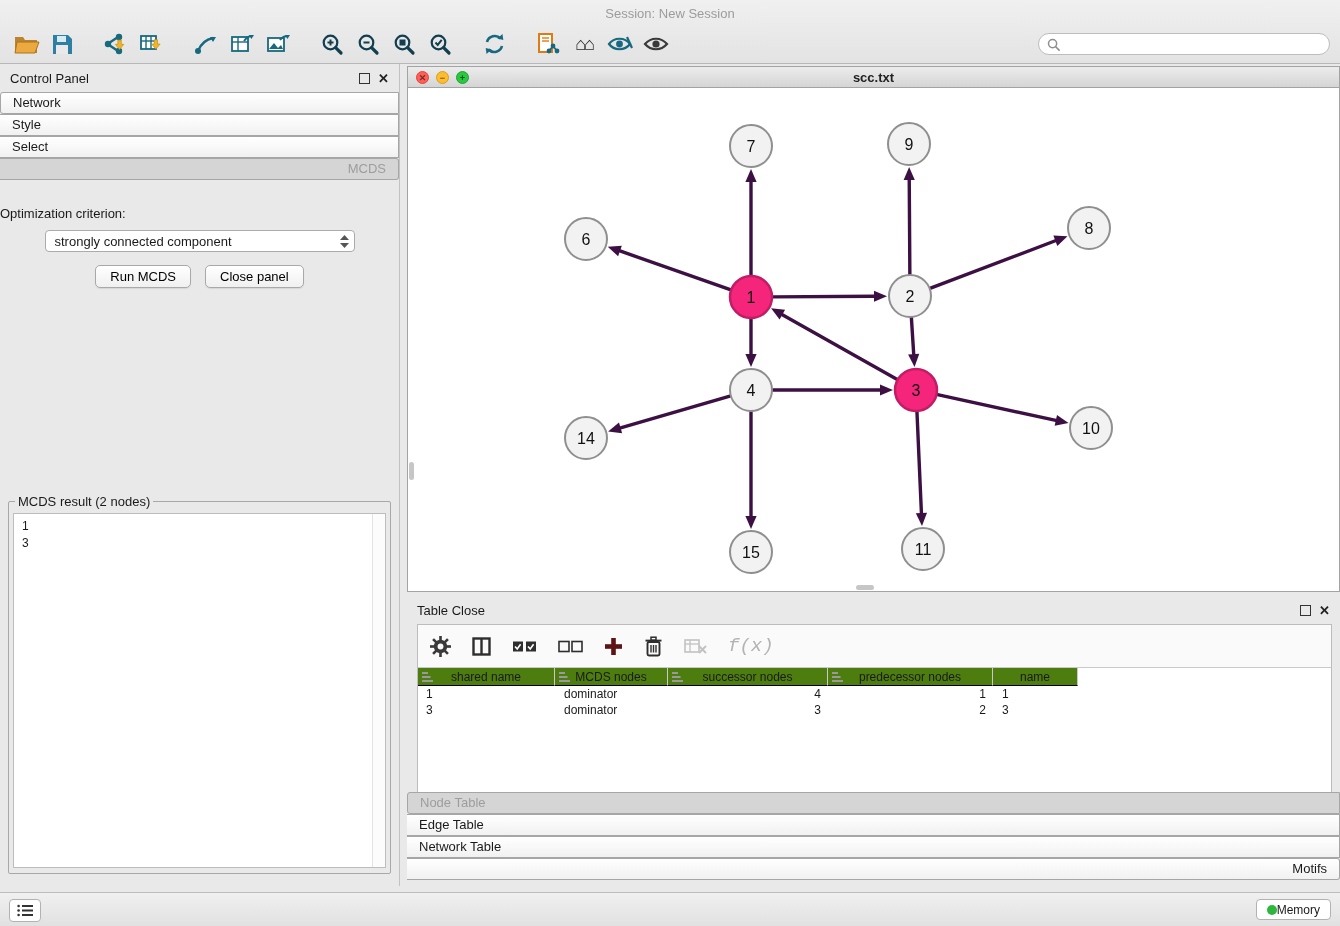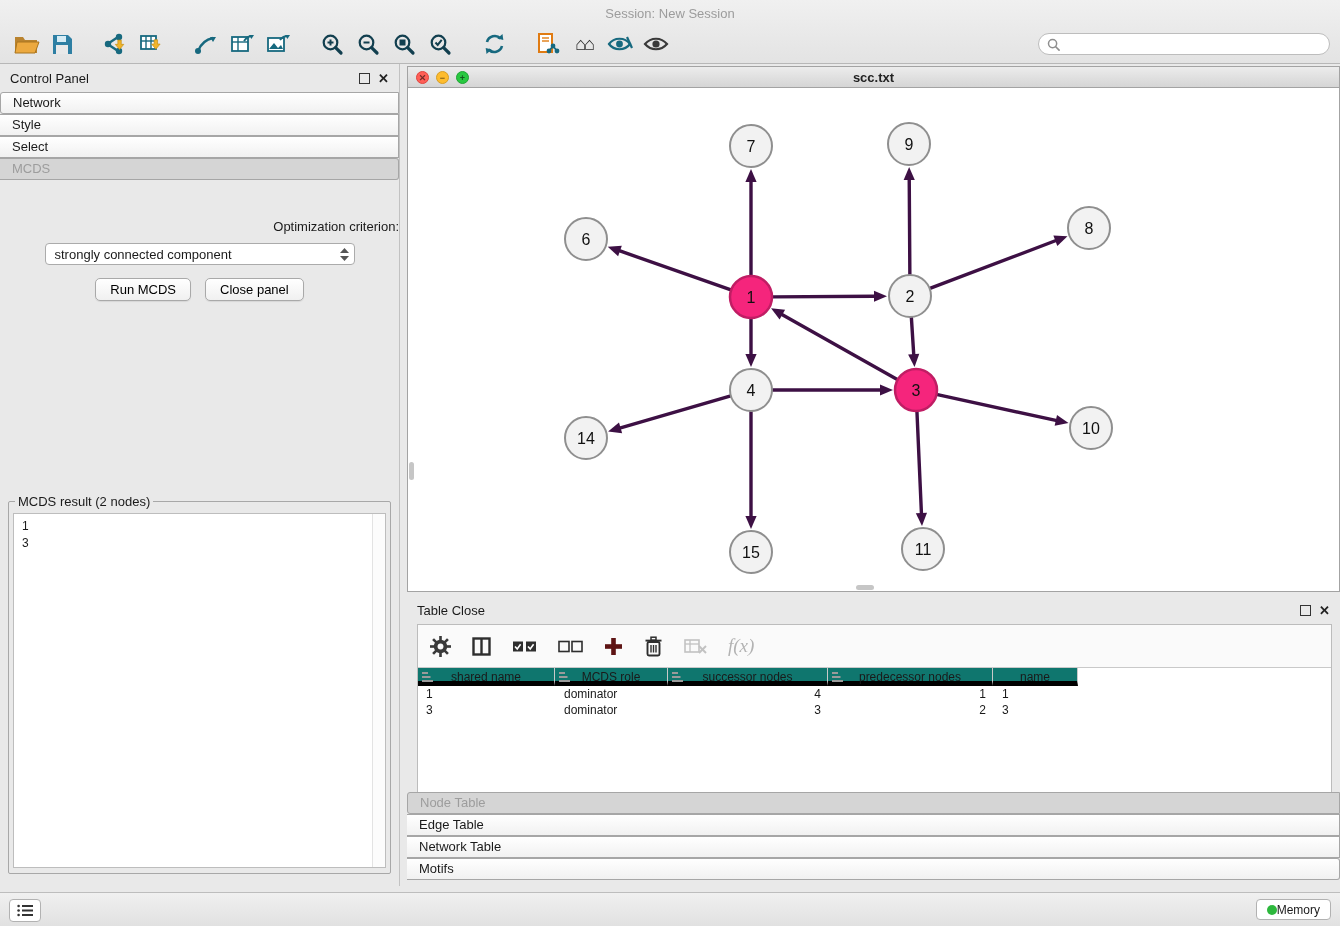--- a/index.html
+++ b/index.html
@@ -20,23 +20,23 @@
   .search-box input{border:none;outline:none;flex:1;font-size:12px;margin-left:5px;background:transparent;font-family:"Liberation Sans",sans-serif;}
   
   .control-panel{position:absolute;left:0;top:64px;width:400px;height:822px;background:#e9e9e9;border-right:1px solid #c2c2c2;box-sizing:border-box;}
   .panel-header{height:28px;display:flex;align-items:center;justify-content:space-between;padding:0 10px;font-size:13px;}
   .panel-header .ctrls{display:flex;align-items:center;gap:8px;}
   .float-box{width:9px;height:9px;border:1.6px solid #333;display:inline-block;}
   .close-x{font-size:13px;font-weight:bold;color:#222;line-height:1;}
   .seg-tabs{display:flex;justify-content:center;flex-direction:column;}
   .seg-tab{border:1px solid #a6a6a6;border-left:none;background:linear-gradient(#ffffff,#f1f1f1);padding:0 12px;font-size:13px;height:20px;line-height:20px;cursor:default;}
   .seg-tab:first-child{border-left:1px solid #a6a6a6;border-radius:3px 0 0 3px;}
-  .seg-tab:last-child{border-radius:0 3px 3px 0;}
+  .seg-tab:last-child{border-radius:0 3px 3px 0;text-align:right;}
   .seg-tab.active{background:#d5d5d5;color:#9d9d9d;}
-  .opt-label{text-align:right;font-size:13px;margin-top:39px;}
+  .opt-label{text-align:left;font-size:13px;margin-top:26px;}
   .dropdown{width:310px;height:22px;margin:9px auto 0 auto;background:#fff;border:1px solid #ababab;border-radius:4px;display:flex;align-items:center;padding:0 4px 0 9px;box-sizing:border-box;font-size:13px;gap:32px;}
   .dropdown .dd-label{flex:1;}
   .btn-row{display:flex;justify-content:center;gap:14px;margin-top:13px;}
   .push-btn{font-family:"Liberation Sans",sans-serif;font-size:13px;padding:3px 14px;border:1px solid #a9a9a9;border-radius:5px;background:linear-gradient(#ffffff,#f0f0f0);box-shadow:0 1px 1px rgba(0,0,0,0.08);}
   .result-fieldset{position:absolute;left:8px;right:8px;top:430px;bottom:12px;border:1px solid #a8a8a8;border-radius:2px;margin:0;padding:2px;}
   .result-fieldset legend{font-size:13px;padding:0 3px;margin-left:4px;}
   .result-inner{position:absolute;left:4px;right:4px;top:4px;bottom:5px;background:#fff;border:1px solid #bdbdbd;padding:4px 0 0 8px;font-size:12px;line-height:17px;box-sizing:border-box;}
   .result-scroll{position:absolute;right:0;top:0;bottom:0;width:12px;border-left:1px solid #e3e3e3;background:#fcfcfc;}
   
   .network-window{position:absolute;left:407px;top:66px;width:933px;height:526px;}
@@ -48,23 +48,23 @@
   .tl.green{background:#28c840;border:1px solid #1ea433;box-sizing:border-box;}
   .net-canvas{position:absolute;left:0;top:22px;right:0;bottom:0;background:#fff;border:1px solid #a3a3a3;border-top:none;box-sizing:border-box;}
   .net-canvas svg text{font-family:"Liberation Sans",sans-serif;}
   .scroll-thumb-v{position:absolute;left:1px;top:374px;width:5px;height:18px;background:#c6c6c6;border-radius:3px;}
   .scroll-thumb-h{position:absolute;left:448px;bottom:1px;width:18px;height:5px;background:#c6c6c6;border-radius:3px;}
   
   .table-panel{position:absolute;left:407px;top:596px;width:933px;height:290px;background:#e9e9e9;}
   .tp-inner{position:absolute;left:10px;right:8px;top:28px;bottom:36px;background:#fff;border:1px solid #bcbcbc;box-sizing:border-box;overflow:hidden;}
   .tp-toolbar{height:42px;display:flex;align-items:center;padding-left:12px;gap:21px;background:#fafafa;}
   .tp-toolbar .ticon{display:flex;align-items:center;justify-content:center;}
-  .fx{font-family:Liberation Serif, serif;font-style:italic;font-size:19px;color:#b3b3b3;}
+  .fx{font-family:Liberation Mono, monospace;font-style:italic;font-size:19px;color:#b3b3b3;}
   .thead{display:flex;border-top:1px solid #c9c9c9;}
-  .th{position:relative;height:18px;line-height:18px;font-size:12px;background:#0f766e;border-right:1px solid #c9c9c9;border-bottom:5px solid #000000;text-align:center;box-sizing:border-box;}
+  .th{position:relative;height:18px;line-height:18px;font-size:12px;background:#4d7c0f;border-right:1px solid #c9c9c9;border-bottom:1px solid #000000;text-align:center;box-sizing:border-box;}
   .th:first-child{border-left:1px solid #c9c9c9;margin-left:-1px;}
   .th .sort-ic{position:absolute;left:4px;top:4px;}
   .trow{display:flex;font-size:12px;height:16px;line-height:16px;}
   .td{box-sizing:border-box;padding:0 8px;white-space:nowrap;overflow:hidden;}
   .td.r{text-align:right;}
   .tp-tabs{position:absolute;left:0;right:0;bottom:6px;display:flex;justify-content:center;}
   
   .statusbar{position:absolute;left:0;right:0;bottom:0;height:33px;background:linear-gradient(#f0f0f0,#e1e1e1);border-top:1px solid #bdbdbd;}
   .status-left-btn{position:absolute;left:9px;top:6px;width:30px;height:21px;background:#fff;border:1px solid #b2b2b2;border-radius:4px;display:flex;align-items:center;justify-content:center;}
   .memory-btn{position:absolute;right:9px;top:6px;height:21px;padding:0 10px;background:#fff;border:1px solid #b2b2b2;border-radius:4px;display:flex;align-items:center;font-size:12px;box-sizing:border-box;}
@@ -435,21 +435,21 @@
             <rect y="8" width="11" height="2" fill="#9a9a9a"></rect>
           </svg>
         <span>shared name</span>
       </div>
       <div class="th" style="width:113px;">
         <svg class="sort-ic" width="11" height="10" viewBox="0 0 11 10">
             <rect width="6" height="2" fill="#9a9a9a"></rect>
             <rect y="4" width="8.5" height="2" fill="#9a9a9a"></rect>
             <rect y="8" width="11" height="2" fill="#9a9a9a"></rect>
           </svg>
-        <span>MCDS role</span>
+        <span>MCDS nodes</span>
       </div>
       <div class="th" style="width:160px;">
         <svg class="sort-ic" width="11" height="10" viewBox="0 0 11 10">
             <rect width="6" height="2" fill="#9a9a9a"></rect>
             <rect y="4" width="8.5" height="2" fill="#9a9a9a"></rect>
             <rect y="8" width="11" height="2" fill="#9a9a9a"></rect>
           </svg>
         <span>successor nodes</span>
       </div>
       <div class="th" style="width:165px;">

